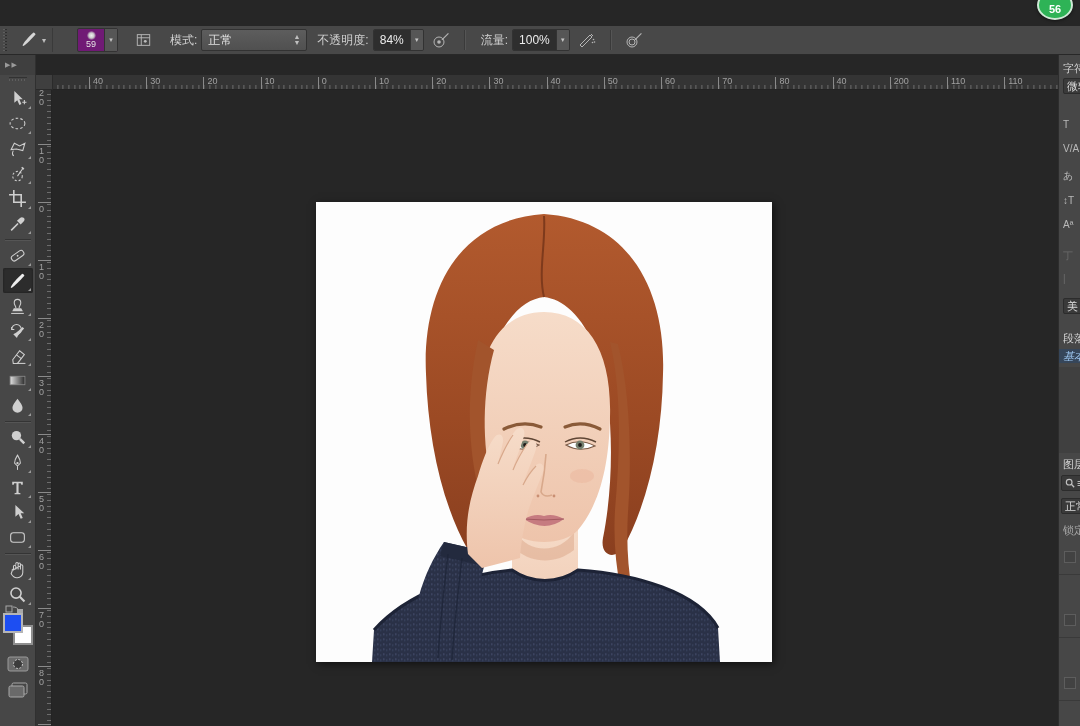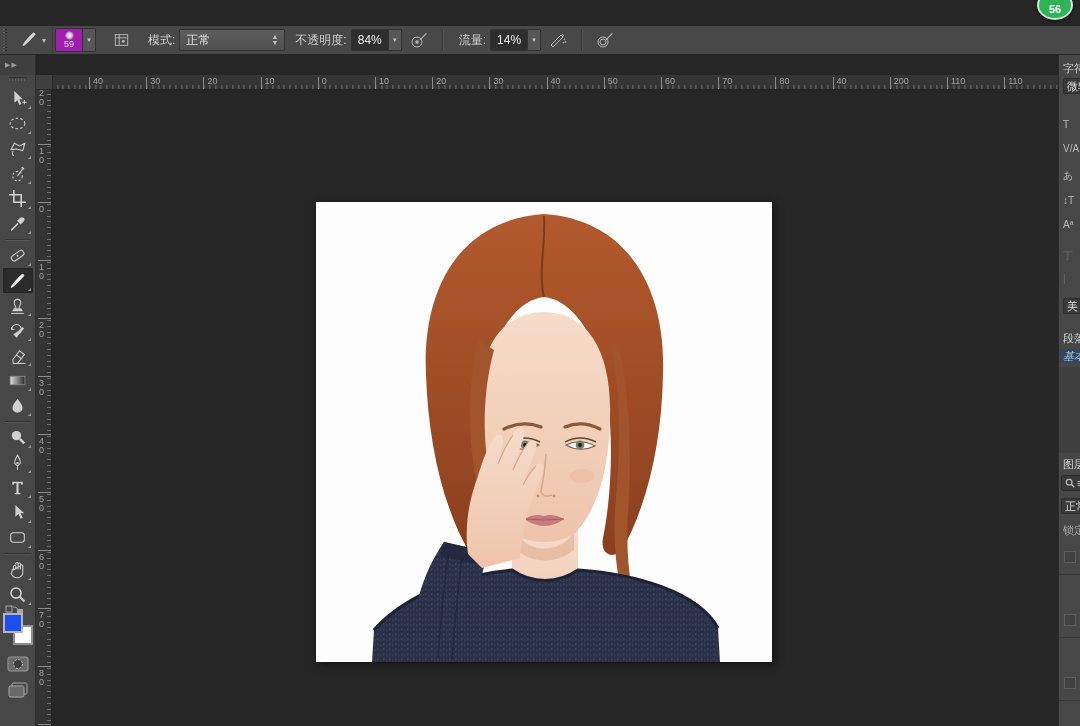--- a/index.html
+++ b/index.html
@@ -19,22 +19,22 @@
 
   
   #optionsbar { position:absolute; left:0; top:26px; width:1080px; height:29px; background:#484848;
     border-bottom:1px solid #282828; display:flex; align-items:center; z-index:25; color:#cfcfcf; font-size:12px; }
   .grip { width:7px; height:22px; margin:0 3px 0 2px;
     background-image:repeating-linear-gradient(to bottom,#5e5e5e 0 1px,transparent 1px 3px),
                      repeating-linear-gradient(to bottom,#2e2e2e 0 1px,transparent 1px 3px);
     background-size:2px 100%,2px 100%; background-position:1px 0,3px 0; background-repeat:repeat-y; }
   .tool-preset { display:flex; align-items:center; padding:0 6px 0 8px; border-right:1px solid #3a3a3a; height:24px; }
   .caret { font-size:8px; color:#bdbdbd; margin-left:4px; }
-  .brush-size-box { display:flex; align-items:stretch; margin:0 8px 0 2px; border:1px solid #333;
-    background:#a21caf; height:24px; border-radius:2px; }
+  .brush-size-box { display:flex; align-items:stretch; margin:0 8px 0 24px; border:1px solid #333;
+    background:#701a75; height:24px; border-radius:2px; }
   .brush-preview { width:26px; display:flex; flex-direction:column; align-items:center; justify-content:center; }
   .brush-dot { width:9px; height:9px; border-radius:50%;
     background:radial-gradient(circle,#f0f0f0 0%,#cbcbcb 40%,rgba(120,120,120,0) 75%); }
   .brush-size-num { font-size:9px; color:#e3e3e3; line-height:9px; }
   .dd-btn { width:13px; background:#565656; border-left:1px solid #333; display:flex; align-items:center;
     justify-content:center; color:#c4c4c4; font-size:7px; }
   .ob-iconbtn { width:26px; height:24px; display:flex; align-items:center; justify-content:center;
     border-radius:2px; margin:0 4px; }
   .ob-label { margin:0 4px 0 10px; color:#cfcfcf; }
   .mode-select { width:106px; height:22px; background:linear-gradient(#5d5d5d,#505050); border:1px solid #323232;
@@ -150,21 +150,21 @@
     <div class="ob-iconbtn">
       <svg width="18" height="18" viewBox="0 0 18 18">
           <circle cx="7" cy="11" r="5" fill="none" stroke="#b5b5b5"></circle>
           <circle cx="7" cy="11" r="1.8" fill="#b5b5b5"></circle>
           <path d="M9.5 8.5L16 2l.8.8-6.5 6.5z" fill="#b5b5b5"></path>
         </svg>
     </div>
     <div class="vsep"></div>
     <span class="ob-label">流量:</span>
     <div class="num-field">
-      <span class="num-val">14%</span>
+      <span class="num-val">100%</span>
       <span class="dd-btn">▾</span>
     </div>
     <div class="ob-iconbtn">
       <svg width="18" height="18" viewBox="0 0 18 18">
           <path d="M2 14L12 4l2 2L4 16z" fill="none" stroke="#b5b5b5"></path>
           <path d="M13 3l2 2" stroke="#b5b5b5"></path>
           <circle cx="15.5" cy="8.5" r=".8" fill="#b5b5b5"></circle>
           <circle cx="16.5" cy="11" r=".8" fill="#b5b5b5"></circle>
           <circle cx="14.5" cy="11.5" r=".8" fill="#b5b5b5"></circle>
         </svg>

